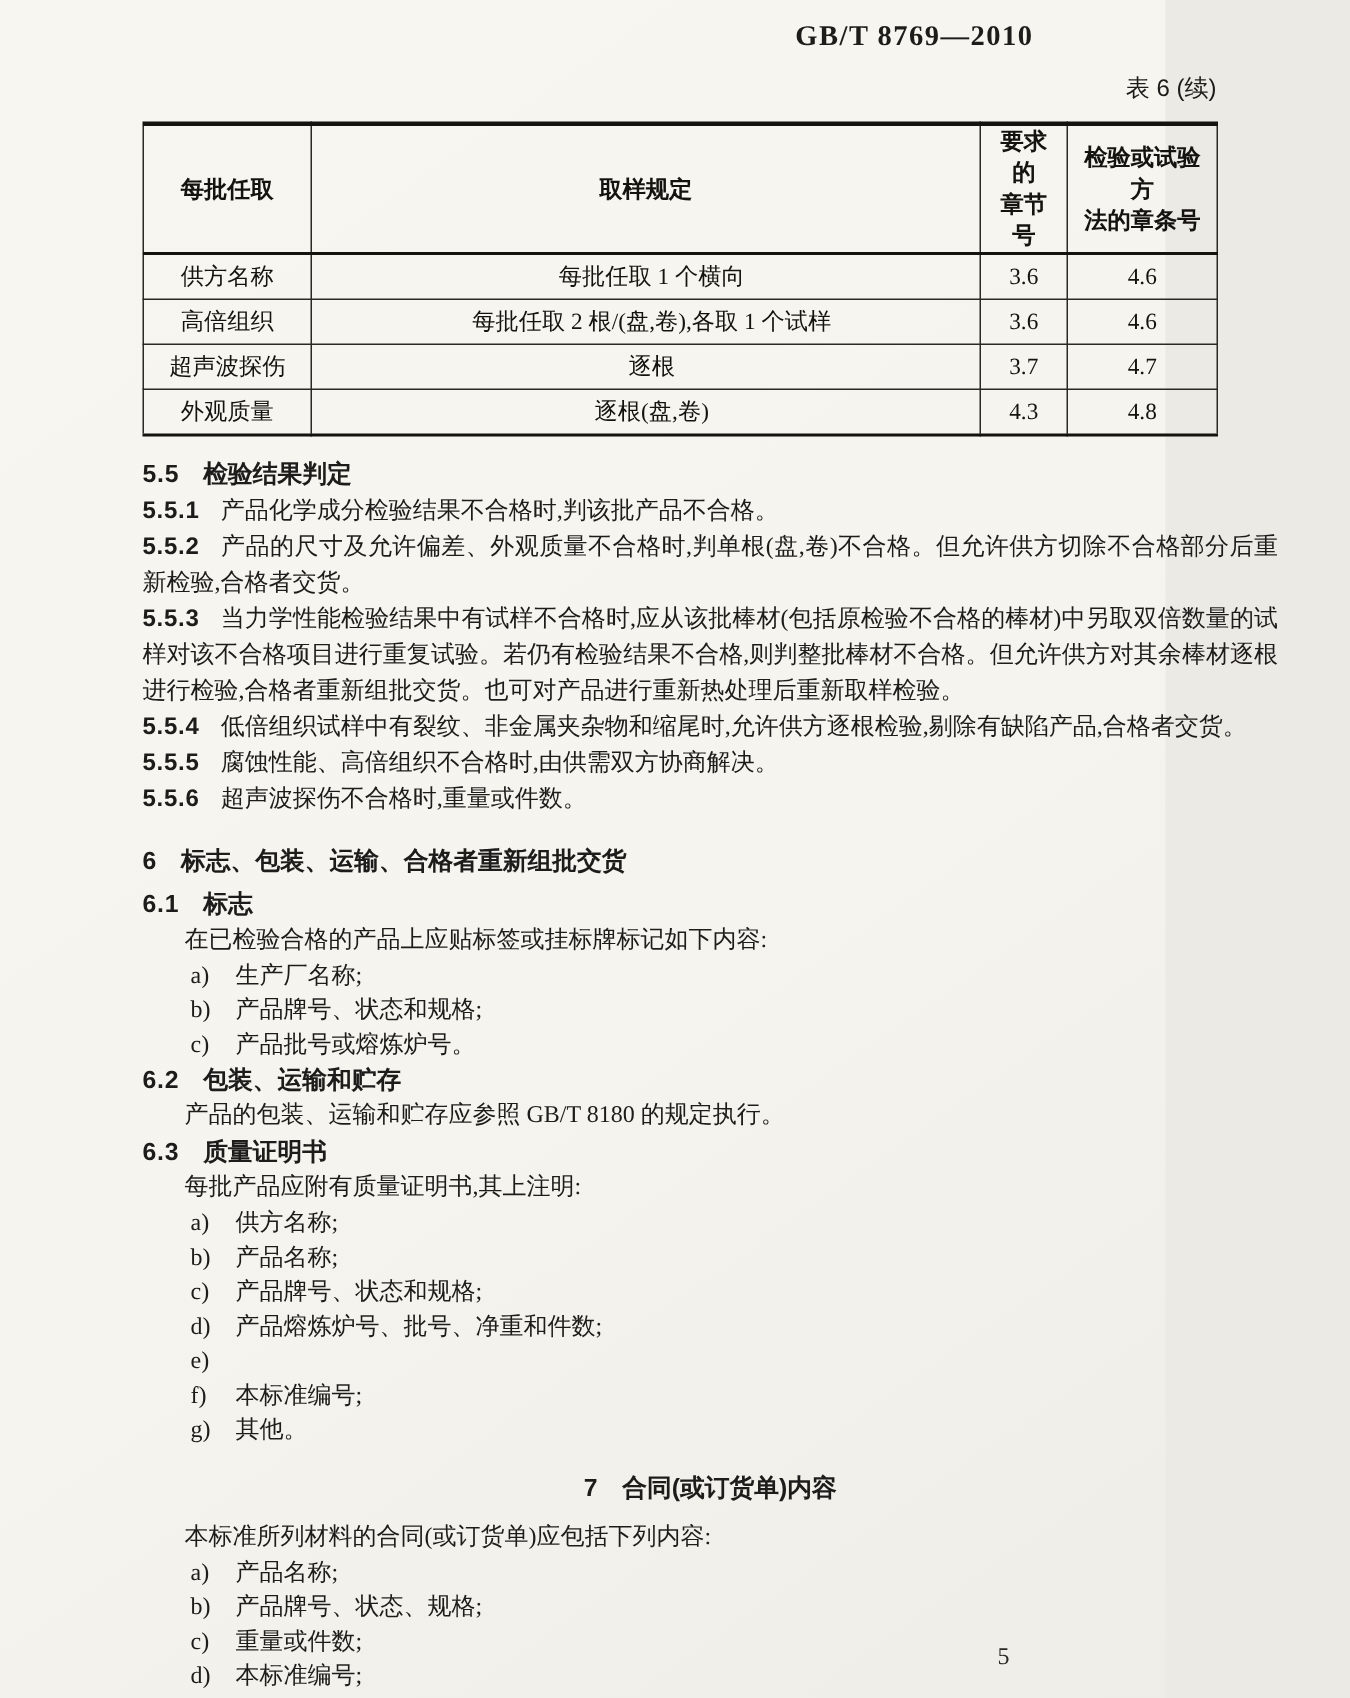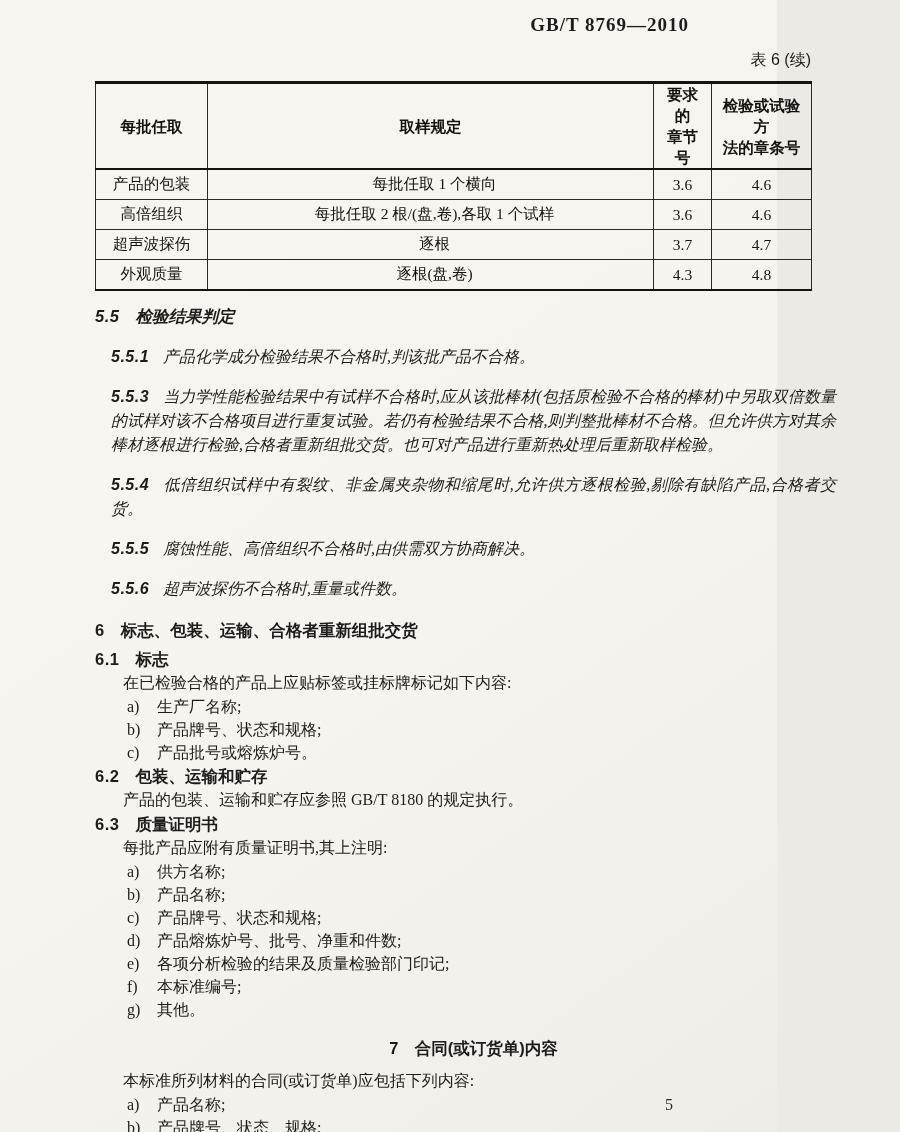--- a/index.html
+++ b/index.html
@@ -44,27 +44,27 @@
   }
   table.spec td{height:29px;text-align:center;}
   table.spec td.rule{text-align:center;padding-left:14px;}
   col.c1{width:112px}col.c2{width:446px}col.c3{width:58px}col.c4{width:100px}
 
   .h2{
     font-family:"Liberation Sans", sans-serif;
     font-weight:bold;font-size:16.5px;line-height:26px;
   }
   .h2 .hnum{margin-right:16px;letter-spacing:.5px;}
-  .h55{margin-top:10px;font-style:italic;}
+  .h55{margin-top:10px;}
   .h6{margin-top:16px;}
   .h61{margin-top:4px;line-height:24px;}
   .h62,.h63{line-height:24px;}
   .h7{margin-top:14px;text-align:center;}
   .clause{
-    line-height:24px;text-align:justify;margin:16px;font-style:italic;
+    line-height:24px;text-align:justify;margin:0;
   }
   .clause .num{
     font-family:"Liberation Sans", sans-serif;
     font-weight:bold;margin-right:14px;letter-spacing:.5px;
     white-space:nowrap;
   }
   .intro{line-height:24px;padding-left:28px;margin:0;}
   .intro7{margin-top:8px;}
   .li{
     display:flex;line-height:23px;padding-left:32px;
@@ -102,21 +102,21 @@
             <div>章节号</div>
           </th>
           <th>
             <div>检验或试验方</div>
             <div>法的章条号</div>
           </th>
         </tr>
       </thead>
       <tbody>
         <tr>
-          <td>产品的包装</td>
+          <td>供方名称</td>
           <td class="rule">每批任取 1 个横向</td>
           <td>3.6</td>
           <td>4.6</td>
         </tr>
         <tr>
           <td>高倍组织</td>
           <td class="rule">每批任取 2 根/(盘,卷),各取 1 个试样</td>
           <td>3.6</td>
           <td>4.6</td>
         </tr>
@@ -133,20 +133,21 @@
           <td>4.8</td>
         </tr>
       </tbody>
     </table>
 
     <div class="h2 h55">
       <span class="hnum">5.5</span><span>检验结果判定</span>
     </div>
 
     <p class="clause"><span class="num">5.5.1</span><span>产品化学成分检验结果不合格时,判该批产品不合格。</span></p>
+    <p class="clause"><span class="num">5.5.2</span><span>产品的尺寸及允许偏差、外观质量不合格时,判单根(盘,卷)不合格。但允许供方切除不合格部分后重新检验,合格者交货。</span></p>
     <p class="clause"><span class="num">5.5.3</span><span>当力学性能检验结果中有试样不合格时,应从该批棒材(包括原检验不合格的棒材)中另取双倍数量的试样对该不合格项目进行重复试验。若仍有检验结果不合格,则判整批棒材不合格。但允许供方对其余棒材逐根进行检验,合格者重新组批交货。也可对产品进行重新热处理后重新取样检验。</span></p>
     <p class="clause"><span class="num">5.5.4</span><span>低倍组织试样中有裂纹、非金属夹杂物和缩尾时,允许供方逐根检验,剔除有缺陷产品,合格者交货。</span></p>
     <p class="clause"><span class="num">5.5.5</span><span>腐蚀性能、高倍组织不合格时,由供需双方协商解决。</span></p>
     <p class="clause"><span class="num">5.5.6</span><span>超声波探伤不合格时,重量或件数。</span></p>
 
     <div class="h2 h6">
       <span class="hnum">6</span><span>标志、包装、运输、合格者重新组批交货</span>
     </div>
 
     <div class="h2 h61">
@@ -186,21 +187,20 @@
     <div class="li">
         <span class="li-label">c)</span>
         <span>产品牌号、状态和规格;</span>
       </div>
     <div class="li">
         <span class="li-label">d)</span>
         <span>产品熔炼炉号、批号、净重和件数;</span>
       </div>
     <div class="li">
         <span class="li-label">e)</span>
-        <span>各项分析检验的结果及质量检验部门印记;</span>
       </div>
     <div class="li">
         <span class="li-label">f)</span>
         <span>本标准编号;</span>
       </div>
     <div class="li">
         <span class="li-label">g)</span>
         <span>其他。</span>
       </div>
 

